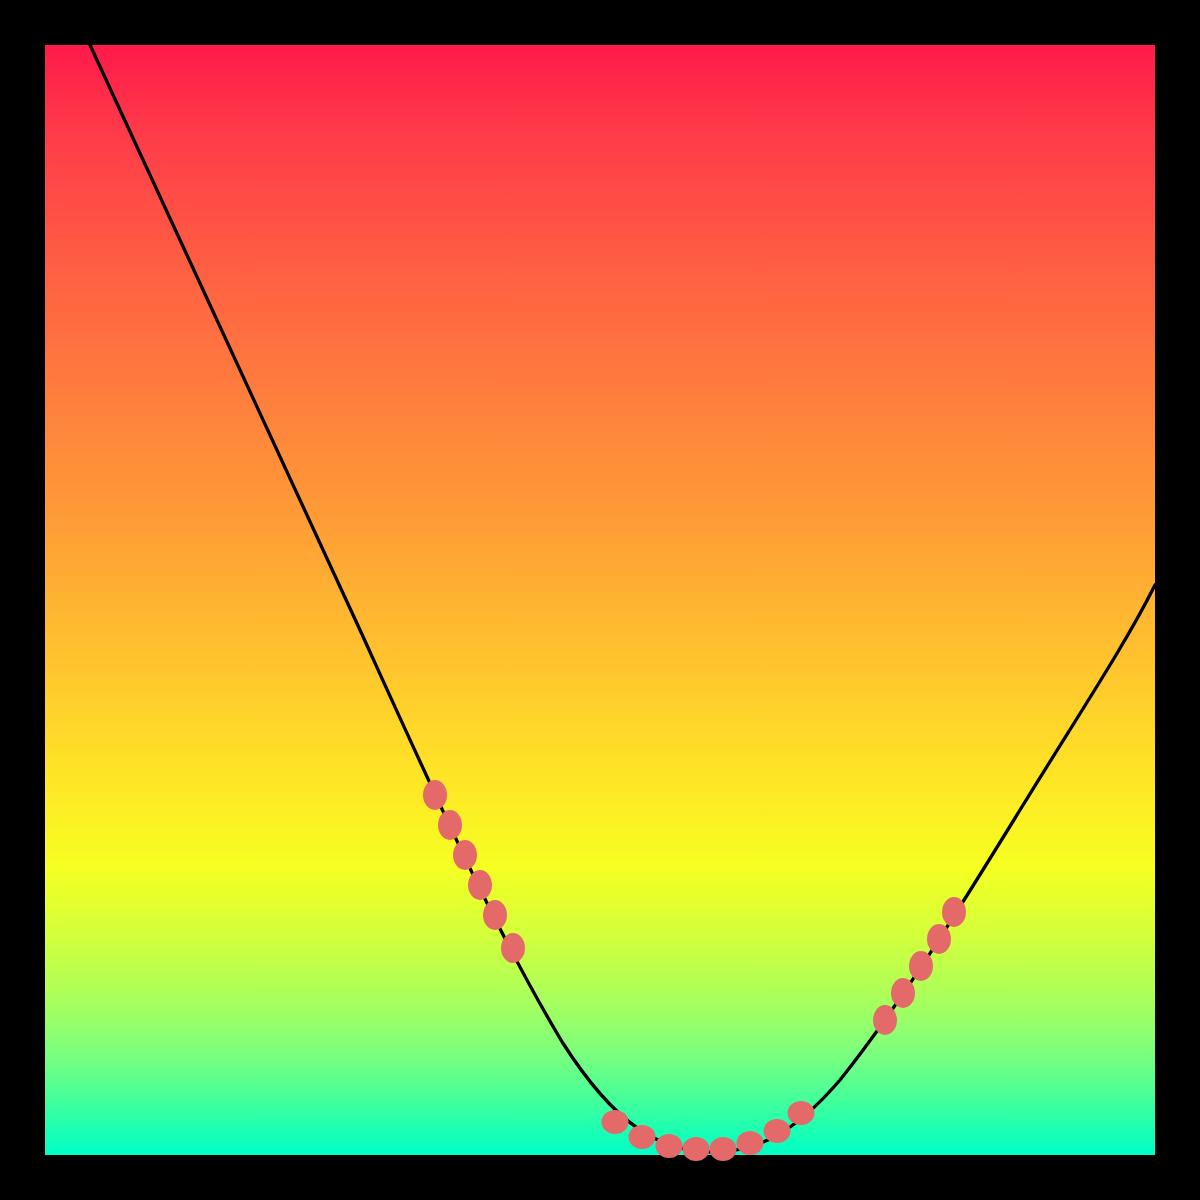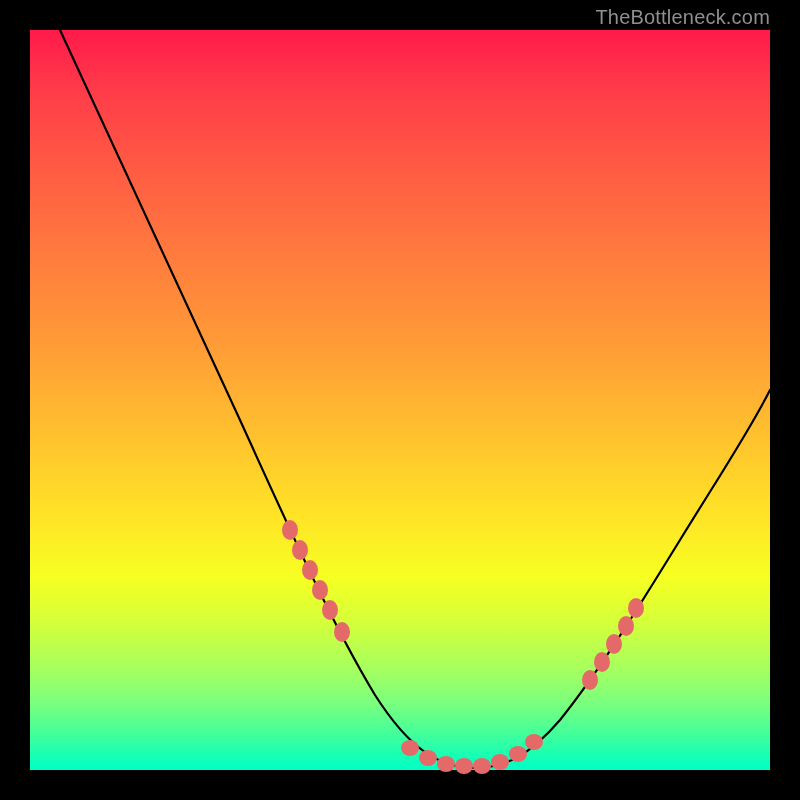--- a/index.html
+++ b/index.html
@@ -111,15 +111,14 @@
         <ellipse class="marker" cx="560" cy="650" rx="8" ry="10"></ellipse>
         <ellipse class="marker" cx="572" cy="632" rx="8" ry="10"></ellipse>
         <ellipse class="marker" cx="584" cy="614" rx="8" ry="10"></ellipse>
         <ellipse class="marker" cx="596" cy="596" rx="8" ry="10"></ellipse>
         <ellipse class="marker" cx="606" cy="578" rx="8" ry="10"></ellipse>
       </g>
     </svg>
 
   </div>
 
-  <div class="watermark">TheBottleneck.com</div>
 
 </div>
 
 </body></html>

